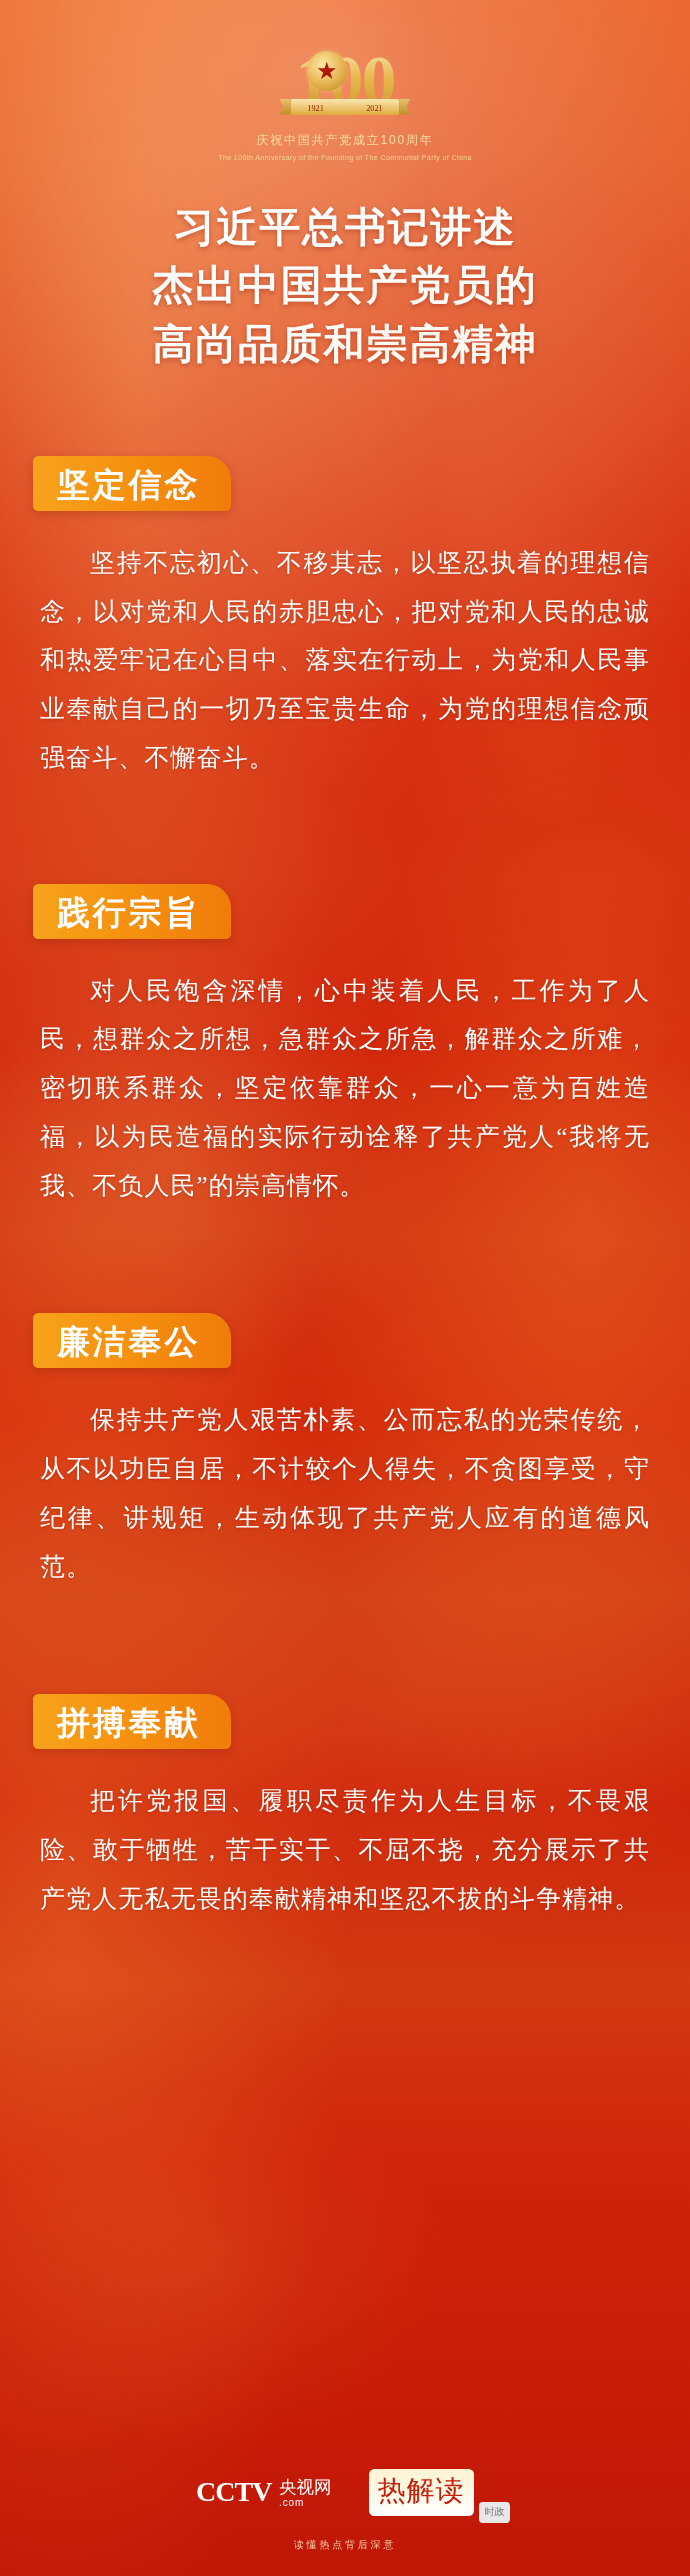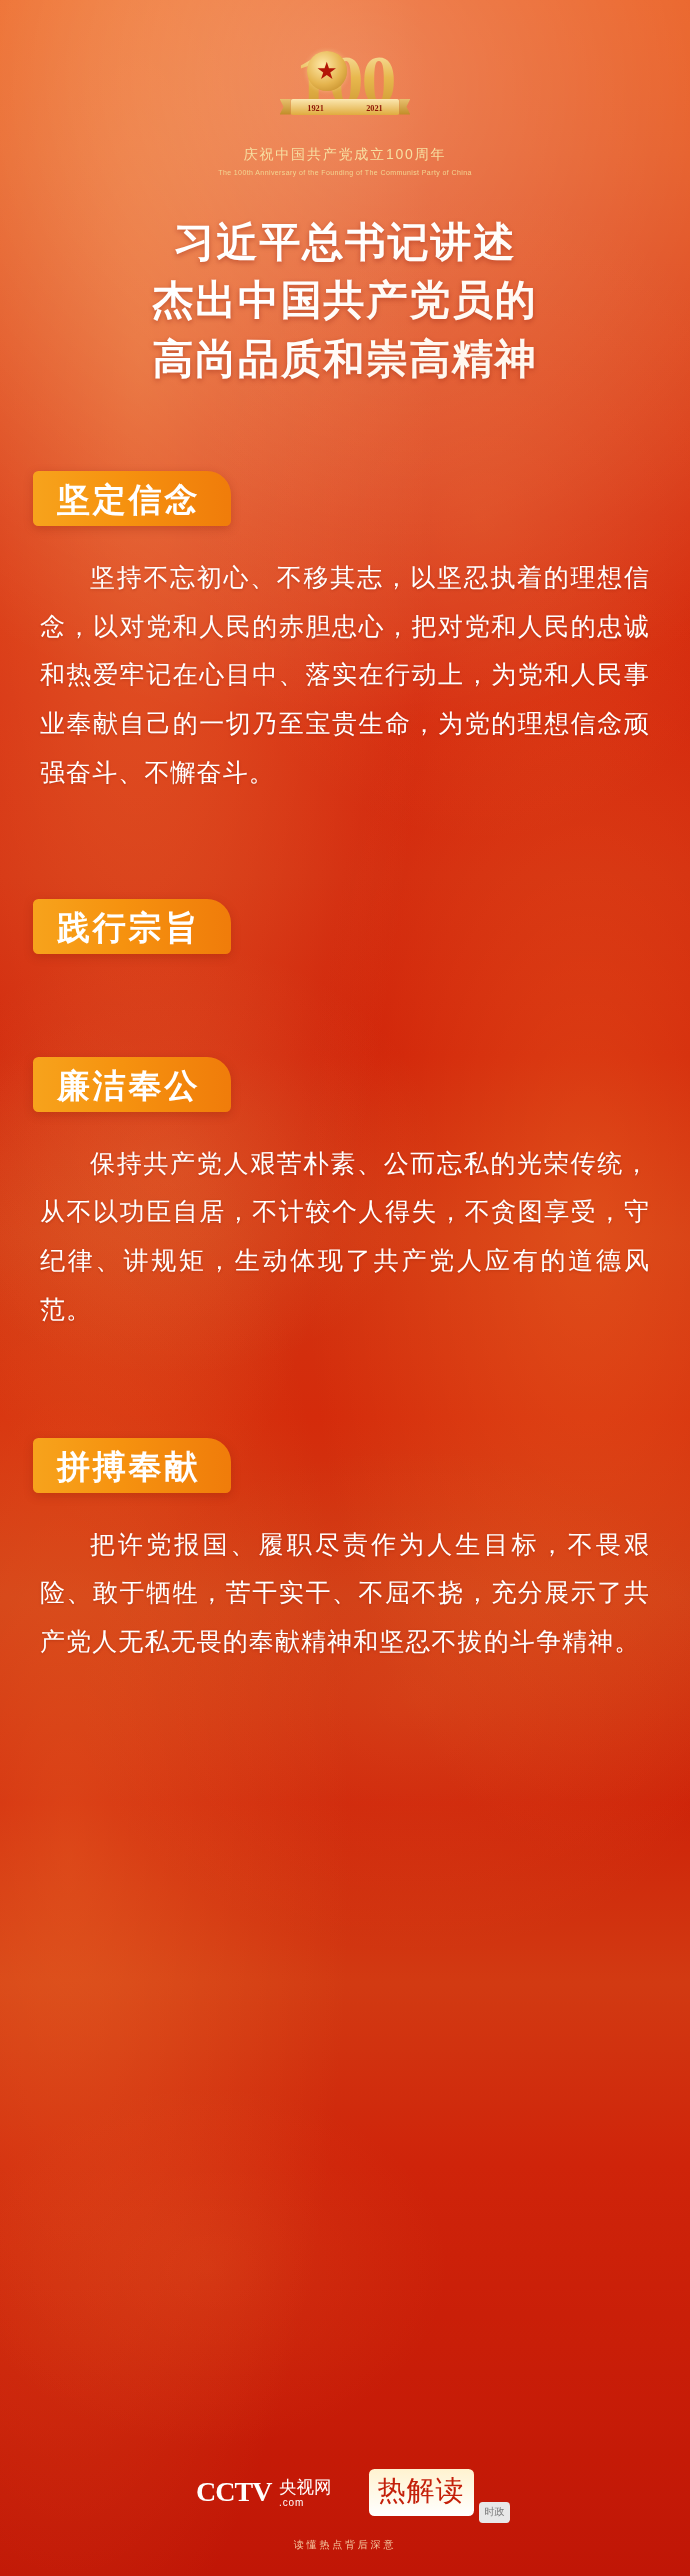--- a/index.html
+++ b/index.html
@@ -102,21 +102,21 @@
   .emblem .years {
     position: absolute;
     top: 59px;
     left: 14.7px; right: 14.7px;
     display: flex;
     justify-content: space-between;
     padding: 0 16.6px;
     font-size: 8.3px;
     color: #8e1606;
     font-family: "Liberation Serif", serif;
-    font-weight: bold;
+    font-weight: normal;
     box-sizing: border-box;
     line-height: 15.6px;
   }
   .emblem .hammer {
     position: absolute;
     left: 31px;
     top: 9.2px;
     width: 40px;
     height: 40px;
     background: radial-gradient(circle at 40% 35%, #ffe9a8 0%, #e5b44e 55%, #b8801f 100%);
@@ -125,22 +125,22 @@
   }
   .emblem .star {
     position: absolute;
     left: 40px;
     top: 16.6px;
     font-size: 24px;
     color: #b31607;
     line-height: 1;
   }
   .emblem-cn {
-    margin-top: 16px;
-    font-size: 14px;
+    margin-top: 2px;
+    font-size: 12px;
     letter-spacing: 1.8px;
     color: #f7dfa2;
     font-family: "Liberation Sans", sans-serif;
   }
   .emblem-en {
     margin-top: 3.7px;
     font-size: 7px;
     line-height: 1.5;
     letter-spacing: 0.4px;
     color: #f3d693;
@@ -286,20 +286,21 @@
     <div>高尚品质和崇高精神</div>
   </div>
 
   <div class="section" id="s1">
     <div class="sec-head">坚定信念</div>
     <div class="sec-body">坚持不忘初心、不移其志，以坚忍执着的理想信念，以对党和人民的赤胆忠心，把对党和人民的忠诚和热爱牢记在心目中、落实在行动上，为党和人民事业奉献自己的一切乃至宝贵生命，为党的理想信念顽强奋斗、不懈奋斗。</div>
   </div>
 
   <div class="section" id="s2">
     <div class="sec-head">践行宗旨</div>
+    <div class="sec-body">对人民饱含深情，心中装着人民，工作为了人民，想群众之所想，急群众之所急，解群众之所难，密切联系群众，坚定依靠群众，一心一意为百姓造福，以为民造福的实际行动诠释了共产党人“我将无我、不负人民”的崇高情怀。</div>
   </div>
 
   <div class="section" id="s4">
     <div class="sec-head">廉洁奉公</div>
     <div class="sec-body">保持共产党人艰苦朴素、公而忘私的光荣传统，从不以功臣自居，不计较个人得失，不贪图享受，守纪律、讲规矩，生动体现了共产党人应有的道德风范。</div>
   </div>
 
   <div class="section" id="s3">
     <div class="sec-head">拼搏奉献</div>
     <div class="sec-body">把许党报国、履职尽责作为人生目标，不畏艰险、敢于牺牲，苦干实干、不屈不挠，充分展示了共产党人无私无畏的奉献精神和坚忍不拔的斗争精神。</div>

